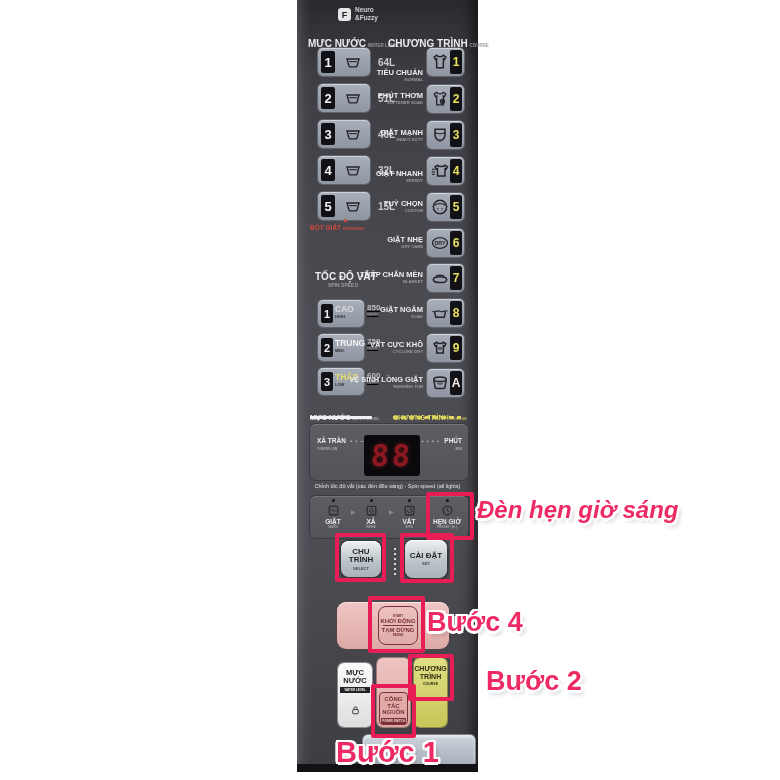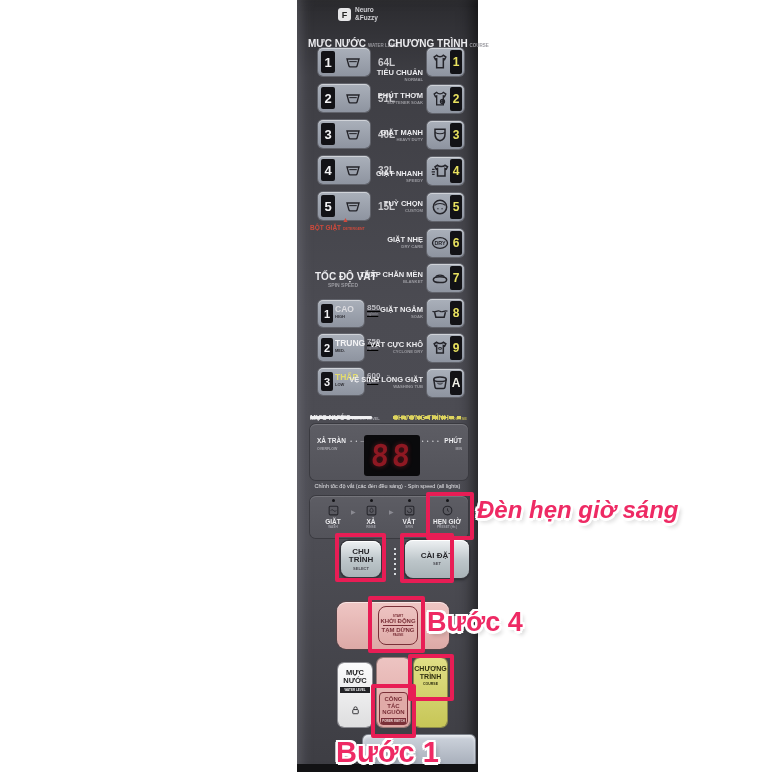--- a/index.html
+++ b/index.html
@@ -470,21 +470,21 @@
         <div class="pen">PRESET (Hr.)</div>
         </div>
     </div>
 
     <div class="abs btn-silver" style="left:44px;top:541px;width:40px;height:36px">
       <div class="vi">CHU
 TRÌNH</div>
       <div class="en">SELECT</div>
     </div>
     <div class="abs dotcol"></div>
-    <div class="abs btn-silver" style="left:108px;top:540px;width:64px;height:38px">
+    <div class="abs btn-silver" style="left:108px;top:540px;width:42px;height:38px">
       <div class="vi">CÀI ĐẶT</div>
       <div class="en">SET</div>
     </div>
 
     <div class="abs startpink"></div>
     <div class="abs startinner">
       <div class="t">START</div>
       <div class="l">KHỞI ĐỘNG</div>
       <div class="dv"></div>
       <div class="l">TẠM DỪNG</div>
@@ -519,14 +519,15 @@
 
   <div class="hl" style="left:426px;top:492px;width:48px;height:48px"></div>
   <div class="hl" style="left:335px;top:533px;width:51px;height:49px"></div>
   <div class="hl" style="left:400px;top:533px;width:54px;height:50px"></div>
   <div class="hl" style="left:368px;top:596px;width:57px;height:57px"></div>
   <div class="hl" style="left:371px;top:684px;width:45px;height:54px"></div>
   <div class="hl" style="left:408px;top:654px;width:46px;height:47px"></div>
 
   <div class="ann ann26" style="left:477px;top:496px">Đèn hẹn giờ sáng</div>
   <div class="ann ann27" style="left:427px;top:607px">Bước 4</div>
+  <div class="ann ann27" style="left:486px;top:666px">Bước 2</div>
   <div class="ann ann29" style="left:336px;top:736px">Bước 1</div>
 </div>
 
 </body></html>

